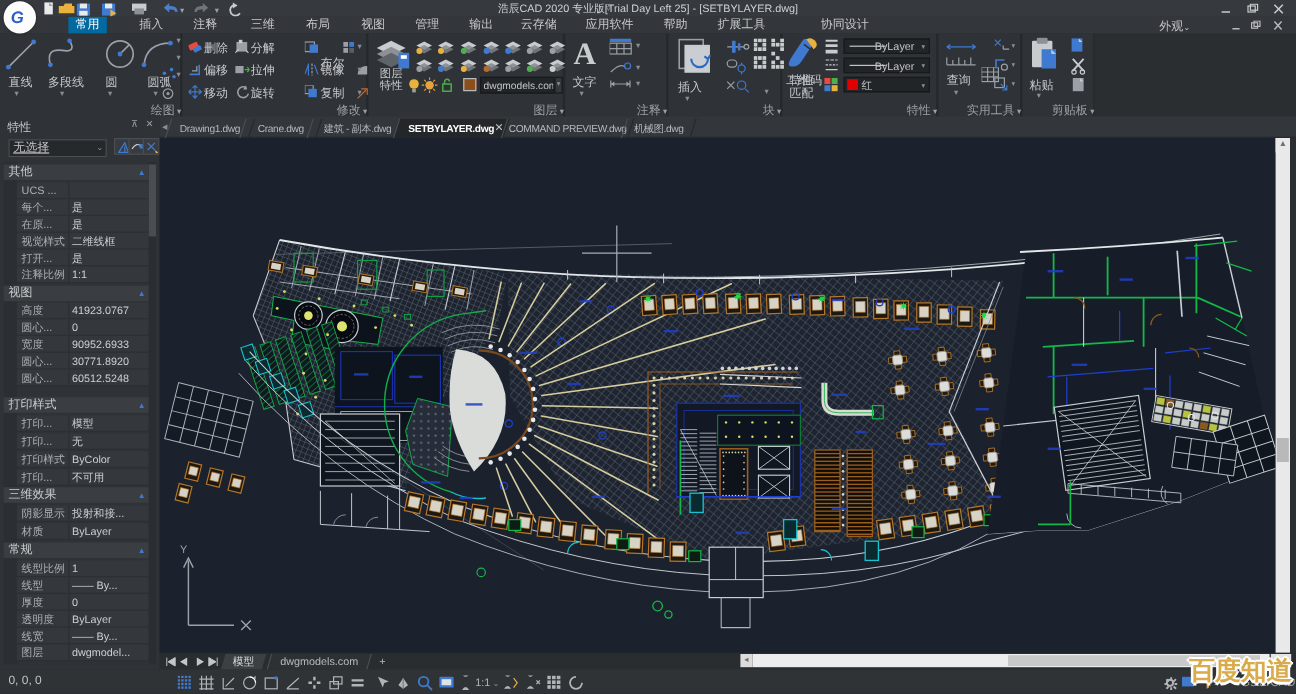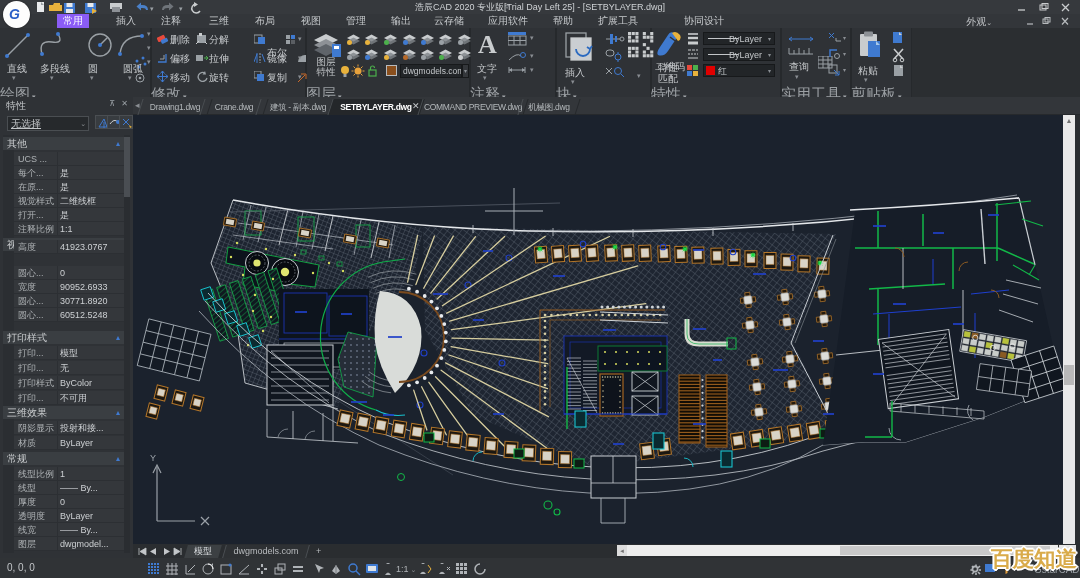--- a/index.html
+++ b/index.html
@@ -8,23 +8,23 @@
 #app { position:relative; width:1080px; height:578px; }
 #titlebar { left:0; top:0; width:1080px; height:14px; background:#36393d; }
 #titletext { left:0; top:1px; width:1080px; text-align:center; color:#cfd2d5; font-size:9px; }
 #logo { left:3px; top:1px; width:27px; height:27px; border-radius:50%; background:#fdfdfd; z-index:30;
   box-shadow:0 0 2px rgba(0,0,0,.5); }
 #logo span { position:absolute; left:6px; top:5px; font-size:14px; font-weight:bold; color:#2b5fc7; font-style:italic; }
 #vercombo { left:219px; top:1px; width:268px; height:12px; background:#2c2f33; border:1px solid #515559;
   color:#b9bcbf; font-size:9px; padding-left:4px; line-height:11px; }
 #ribtabs { left:0; top:14px; width:1080px; height:14px; background:#33363a; color:#c6c9cc; font-size:10px; }
 .rtab { position:absolute; top:14px; height:14px; line-height:14px; padding:0 6px; color:#c6c9cc; font-size:10px; }
-.rtab.active { background:#8b5cf6; color:#fff; }
+.rtab.active { background:#0369a1; color:#fff; }
 #ribbon { left:0; top:28px; width:1080px; height:69px; background:#2f3236; }
-.plabel { position:absolute; text-align:left; color:#9ca0a4; font-size:15px; }
+.plabel { position:absolute; text-align:right; color:#9ca0a4; font-size:10px; }
 .plabel:after { content:" ▾"; font-size:7px; }
 .stext { position:absolute; color:#c6c9cc; font-size:10px; }
 #doctabs { left:133px; top:97px; width:947px; height:18px; background:#33363a; border-bottom:1px solid #26292c; }
 .dtab { position:absolute; top:99px; height:16px; line-height:16px; color:#b4b8bb; font-size:8.5px; letter-spacing:-0.3px;
   border-left:1px solid #4a4e52; border-right:1px solid #26292c; transform:skewX(-18deg); text-align:center; white-space:nowrap; overflow:hidden; }
 .dtab > span { display:block; transform:skewX(18deg); }
 .dtab.active { background:#24272a; color:#fff; font-weight:bold; }
 #props { left:0; top:97px; width:133px; height:461px; background:#2f3236; }
 #propshead { left:0; top:97px; width:133px; height:16px; color:#c3c6c9; font-size:10px; padding:2px 0 0 6px; }
 #propcombo { left:7px; top:116px; width:82px; height:15px; background:#26292c; border:1px solid #4a4e52;
@@ -538,21 +538,21 @@
     </div>
 <div class="prow" style="top:208px">
       <span class="k">打开...</span>
       <span class="v">是</span>
     </div>
 <div class="prow" style="top:221.5px">
       <span class="k">注释比例</span>
       <span class="v">1:1</span>
     </div>
 <div class="sect" style="top:238px">视图</div>
-<div class="prow" style="top:240px">
+<div class="prow" style="top:252px">
       <span class="k">高度</span>
       <span class="v">41923.0767</span>
     </div>
 <div class="prow" style="top:266px">
       <span class="k">圆心...</span>
       <span class="v">0</span>
     </div>
 <div class="prow" style="top:280px">
       <span class="k">宽度</span>
       <span class="v">90952.6933</span>

